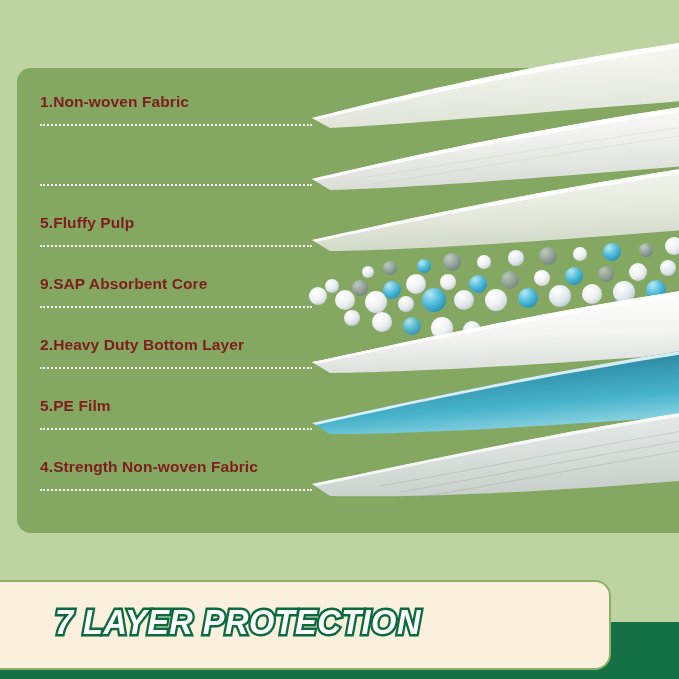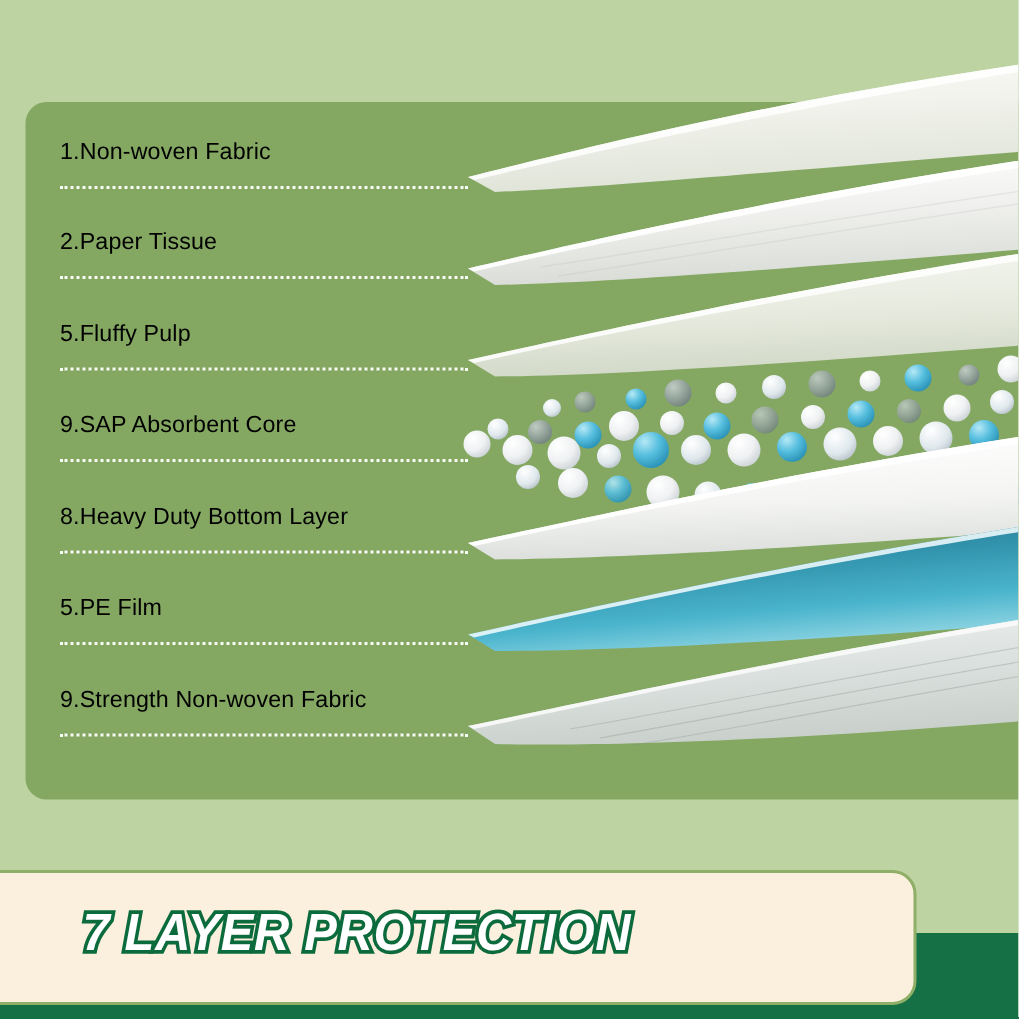--- a/index.html
+++ b/index.html
@@ -49,23 +49,23 @@
     z-index: 3;
   }
   .layer-row {
     position: absolute;
     left: 40px;
     width: 272px;
     height: 34px;
   }
   .layer-text {
     display: block;
-    color: #000000;
+    color: #7f1d1d;
     font-size: 15.5px;
-    font-weight: 400;
+    font-weight: 700;
     letter-spacing: 0.1px;
     white-space: nowrap;
     line-height: 20px;
   }
   .layer-rule {
     position: absolute;
     left: 0;
     bottom: 0;
     width: 272px;
     height: 0;
@@ -271,46 +271,45 @@
   </svg>
 
   <div id="labels">
 
     <div class="layer-row" style="top:92px">
       <span class="layer-text">1.Non-woven Fabric</span>
       <span class="layer-rule"></span>
     </div>
 
     <div class="layer-row" style="top:152px">
-      <span class="layer-text">2.Paper Tissue</span>
       <span class="layer-rule"></span>
     </div>
 
     <div class="layer-row" style="top:213px">
       <span class="layer-text">5.Fluffy Pulp</span>
       <span class="layer-rule"></span>
     </div>
 
     <div class="layer-row" style="top:274px">
       <span class="layer-text">9.SAP Absorbent Core</span>
       <span class="layer-rule"></span>
     </div>
 
     <div class="layer-row" style="top:335px">
-      <span class="layer-text">8.Heavy Duty Bottom Layer</span>
+      <span class="layer-text">2.Heavy Duty Bottom Layer</span>
       <span class="layer-rule"></span>
     </div>
 
     <div class="layer-row" style="top:396px">
       <span class="layer-text">5.PE Film</span>
       <span class="layer-rule"></span>
     </div>
 
     <div class="layer-row" style="top:457px">
-      <span class="layer-text">9.Strength Non-woven Fabric</span>
+      <span class="layer-text">4.Strength Non-woven Fabric</span>
       <span class="layer-rule"></span>
     </div>
 
   </div>
 
   <div id="dark-band"></div>
   <div id="cream-panel"></div>
   <div id="banner-title">7 LAYER PROTECTION</div>
 
 </div>

